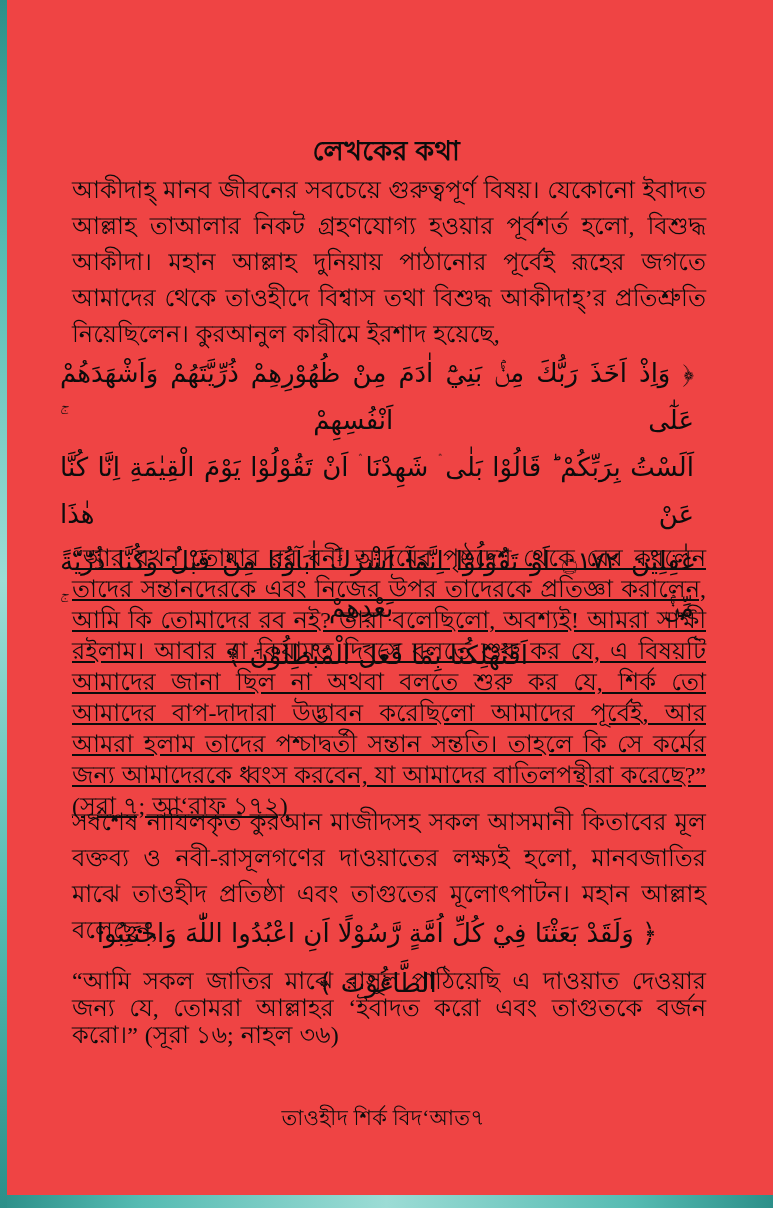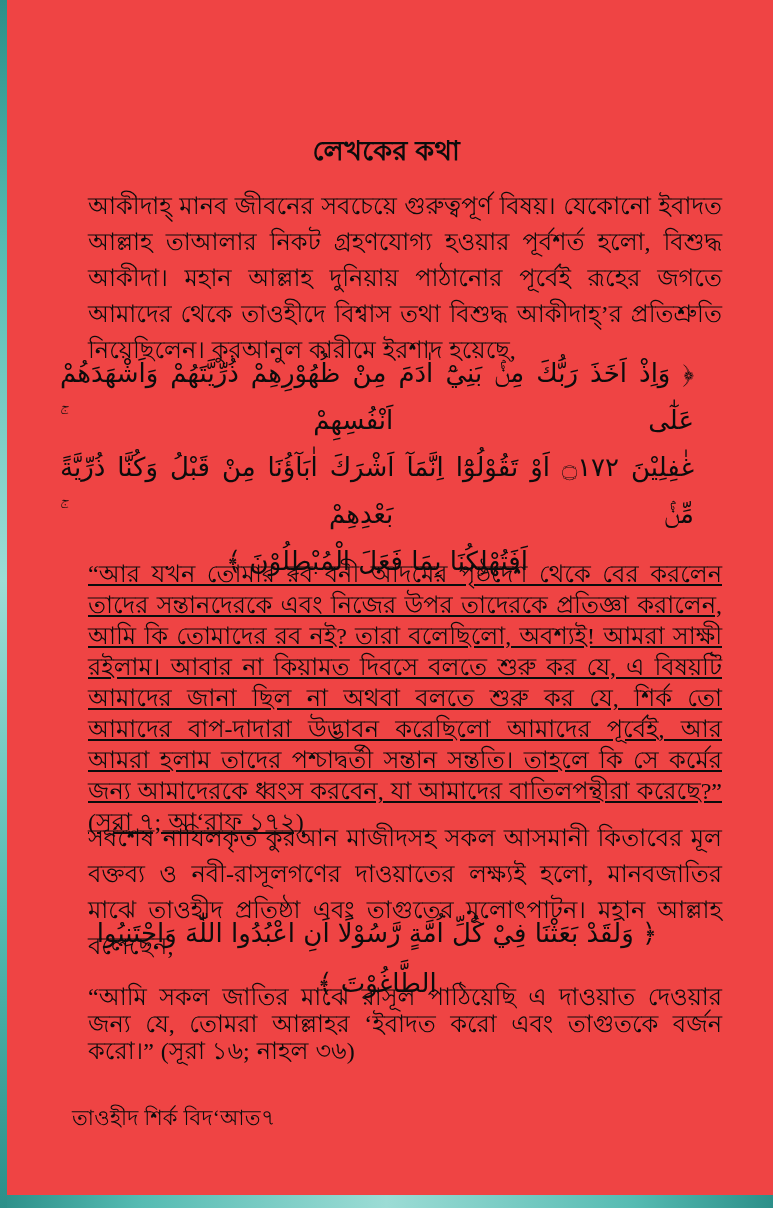--- a/index.html
+++ b/index.html
@@ -49,21 +49,21 @@
     margin: 0;
     text-align: center;
     font-size: 27px;
     font-weight: bold;
     letter-spacing: 0.5px;
   }
   .bn {
     position: absolute;
     left: 72px;
     width: 634px;
-    margin: 16px;
+    margin: 0;
     font-size: 24px;
     text-align: justify;
     word-spacing: 1px;
   }
   .para1  { top: 172px;  line-height: 36px; }
   .trans1 { top: 543px;  line-height: 31px; text-decoration: underline; }
   .para2  { top: 804px;  line-height: 36px; }
   .trans2 { top: 968px;  line-height: 27px; }
 
   .arabic-block {
@@ -84,41 +84,42 @@
   .ar-line.ar-center {
     text-align: center;
     text-align-last: center;
   }
   .footer {
     position: absolute;
     top: 1100px;
     left: 72px;
     width: 634px;
     display: flex;
-    justify-content: flex-start;
+    justify-content: center;
     align-items: baseline;
     font-size: 21px;
   }
   .footer-title { letter-spacing: 0.3px; }
   .footer-page  { font-size: 22px; padding-right: 12px; }
 </style>
 </head>
 <body>
 
 <div class="page">
 
   <div class="edge-left"></div>
   <div class="edge-bottom"></div>
 
   <h1 class="title">লেখকের কথা</h1>
 
   <p class="bn para1">আকীদাহ্ মানব জীবনের সবচেয়ে গুরুত্বপূর্ণ বিষয়। যেকোনো ইবাদত আল্লাহ তাআলার নিকট গ্রহণযোগ্য হওয়ার পূর্বশর্ত হলো, বিশুদ্ধ আকীদা। মহান আল্লাহ দুনিয়ায় পাঠানোর পূর্বেই রূহের জগতে আমাদের থেকে তাওহীদে বিশ্বাস তথা বিশুদ্ধ আকীদাহ্’র প্রতিশ্রুতি নিয়েছিলেন। কুরআনুল কারীমে ইরশাদ হয়েছে,</p>
 
   <div class="arabic-block arabic1">
     <div class="ar-line">﴿ وَاِذْ اَخَذَ رَبُّكَ مِنْۢ بَنِيْٓ اٰدَمَ مِنْ ظُهُوْرِهِمْ ذُرِّيَّتَهُمْ وَاَشْهَدَهُمْ عَلٰٓى اَنْفُسِهِمْ ۚ</div>
+    <div class="ar-line">اَلَسْتُ بِرَبِّكُمْ ؕ قَالُوْا بَلٰى ۛ شَهِدْنَا ۛ اَنْ تَقُوْلُوْا يَوْمَ الْقِيٰمَةِ اِنَّا كُنَّا عَنْ هٰذَا</div>
     <div class="ar-line">غٰفِلِيْنَ ۝١٧٢ اَوْ تَقُوْلُوْٓا اِنَّمَآ اَشْرَكَ اٰبَآؤُنَا مِنْ قَبْلُ وَكُنَّا ذُرِّيَّةً مِّنْۢ بَعْدِهِمْ ۚ</div>
     <div class="ar-line ar-center">اَفَتُهْلِكُنَا بِمَا فَعَلَ الْمُبْطِلُوْنَ ﴾</div>
   </div>
 
   <p class="bn trans1"><span>“আর যখন তোমার রব বনী আদমের পৃষ্ঠদেশ থেকে বের করলেন তাদের সন্তানদেরকে এবং নিজের উপর তাদেরকে প্রতিজ্ঞা করালেন, আমি কি তোমাদের রব নই? তারা বলেছিলো, অবশ্যই! আমরা সাক্ষী রইলাম। আবার না কিয়ামত দিবসে বলতে শুরু কর যে, এ বিষয়টি আমাদের জানা ছিল না অথবা বলতে শুরু কর যে, শির্ক তো আমাদের বাপ-দাদারা উদ্ভাবন করেছিলো আমাদের পূর্বেই, আর আমরা হলাম তাদের পশ্চাদ্বর্তী সন্তান সন্ততি। তাহলে কি সে কর্মের জন্য আমাদেরকে ধ্বংস করবেন, যা আমাদের বাতিলপন্থীরা করেছে?”</span> <span>(সূরা ৭; আ‘রাফ ১৭২)</span></p>
 
   <p class="bn para2">সর্বশেষ নাযিলকৃত কুরআন মাজীদসহ সকল আসমানী কিতাবের মূল বক্তব্য ও নবী-রাসূলগণের দাওয়াতের লক্ষ্যই হলো, মানবজাতির মাঝে তাওহীদ প্রতিষ্ঠা এবং তাগুতের মূলোৎপাটন। মহান আল্লাহ বলেছেন,</p>
 
   <div class="arabic-block arabic2">
     <div class="ar-line ar-center">﴿ وَلَقَدْ بَعَثْنَا فِيْ كُلِّ اُمَّةٍ رَّسُوْلًا اَنِ اعْبُدُوا اللّٰهَ وَاجْتَنِبُوا الطَّاغُوْتَ ﴾</div>

